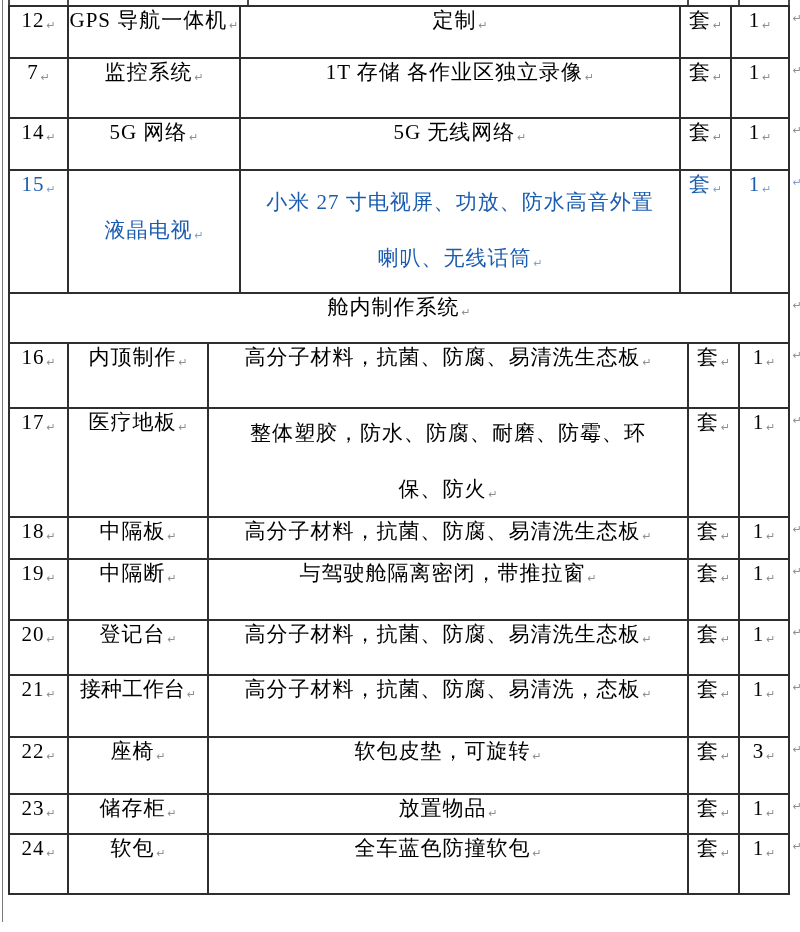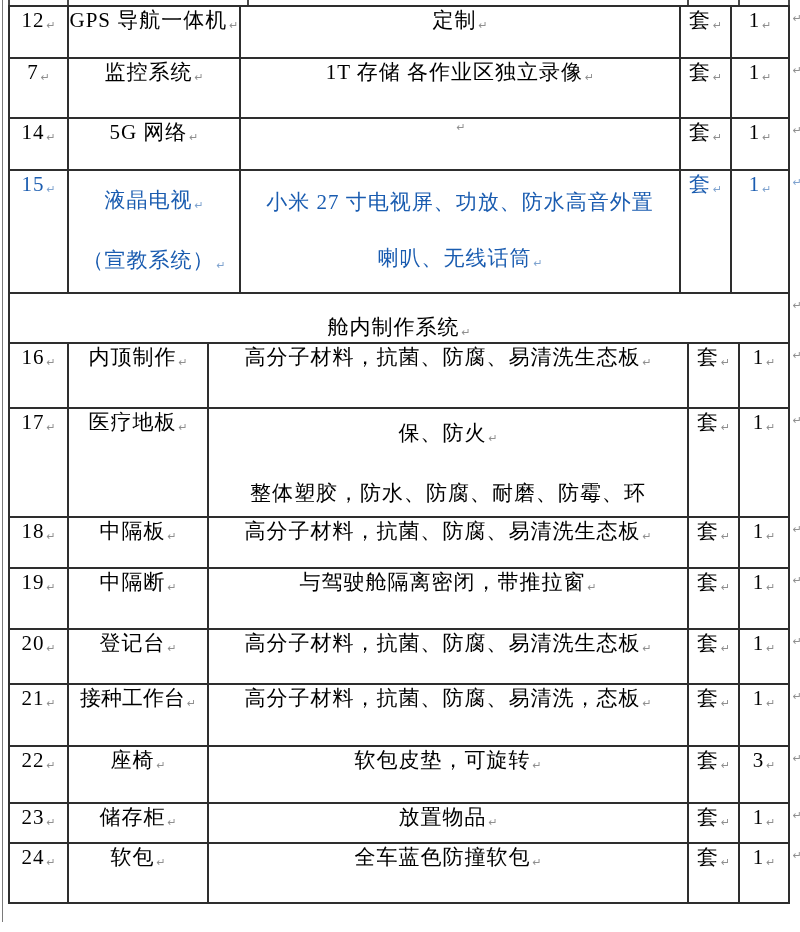--- a/index.html
+++ b/index.html
@@ -37,21 +37,21 @@
     text-align:center;
     font-size:21px;
     letter-spacing:1px;
     line-height:1.25;
     overflow:hidden;
   }
   .cell:last-of-type{border-right:none;flex:1;}
   .cA1{width:59px}.cA2{width:172px}.cA3{width:440px}
   .cB1{width:59px}.cB2{width:140px}.cB3{width:480px}
   .c4{width:51px}.c5{width:52px}
-  .full{width:778px;border-right:none;margin-top:20px;}
+  .full{width:778px;border-right:none;}
   .num{font-weight:normal;font-size:21px;}
   .line{display:block;text-align:right;}
   .twoline .line{line-height:56px;}
   .pmark{
     font-family:"DejaVu Sans",sans-serif;
     font-size:11px;
     color:#8f8f8f;
     margin-left:2px;
     position:relative;top:2px;
     letter-spacing:0;
@@ -133,41 +133,41 @@
     <div class="trow" style="height:52px">
       <div class="cell cA1 num inline-row">
           <span>14</span>
           <span class="pmark">↵</span>
         </div>
       <div class="cell cA2 inline-row">
           <span>5G 网络</span>
           <span class="pmark">↵</span>
         </div>
       <div class="cell cA3 inline-row">
+          <span>5G 无线网络</span>
           <span class="pmark">↵</span>
         </div>
       <div class="cell c4 inline-row">
           <span>套</span>
           <span class="pmark">↵</span>
         </div>
       <div class="cell c5 inline-row">
           <span>1</span>
           <span class="pmark">↵</span>
         </div>
       <span class="pmark rowend">↵</span>
     </div>
 
     <div class="trow hl" style="height:123px">
       <div class="cell cA1 num inline-row">
           <span>15</span>
           <span class="pmark">↵</span>
         </div>
       <div class="cell cA2 twoline">
         <span class="line"><span>液晶电视</span><span class="pmark">↵</span></span>
-        <span class="line"><span>（宣教系统）</span><span class="pmark">↵</span></span>
       </div>
       <div class="cell cA3 twoline">
         <span class="line"><span>小米 27 寸电视屏、功放、防水高音外置</span></span>
         <span class="line"><span>喇叭、无线话筒</span><span class="pmark">↵</span></span>
       </div>
       <div class="cell c4 inline-row">
           <span>套</span>
           <span class="pmark">↵</span>
         </div>
       <div class="cell c5 inline-row">
@@ -212,35 +212,35 @@
     <div class="trow" style="height:109px">
       <div class="cell cB1 num inline-row">
           <span>17</span>
           <span class="pmark">↵</span>
         </div>
       <div class="cell cB2 inline-row">
           <span>医疗地板</span>
           <span class="pmark">↵</span>
         </div>
       <div class="cell cB3 twoline">
+        <span class="line"><span>整体塑胶，防水、防腐、耐磨、防霉、环</span></span>
         <span class="line"><span>保、防火</span><span class="pmark">↵</span></span>
-        <span class="line"><span>整体塑胶，防水、防腐、耐磨、防霉、环</span></span>
       </div>
       <div class="cell c4 inline-row">
           <span>套</span>
           <span class="pmark">↵</span>
         </div>
       <div class="cell c5 inline-row">
           <span>1</span>
           <span class="pmark">↵</span>
         </div>
       <span class="pmark rowend">↵</span>
     </div>
 
-    <div class="trow" style="height:51px">
+    <div class="trow" style="height:42px">
       <div class="cell cB1 num inline-row">
           <span>18</span>
           <span class="pmark">↵</span>
         </div>
       <div class="cell cB2 inline-row">
           <span>中隔板</span>
           <span class="pmark">↵</span>
         </div>
       <div class="cell cB3 inline-row">
           <span>高分子材料，抗菌、防腐、易清洗生态板</span>

